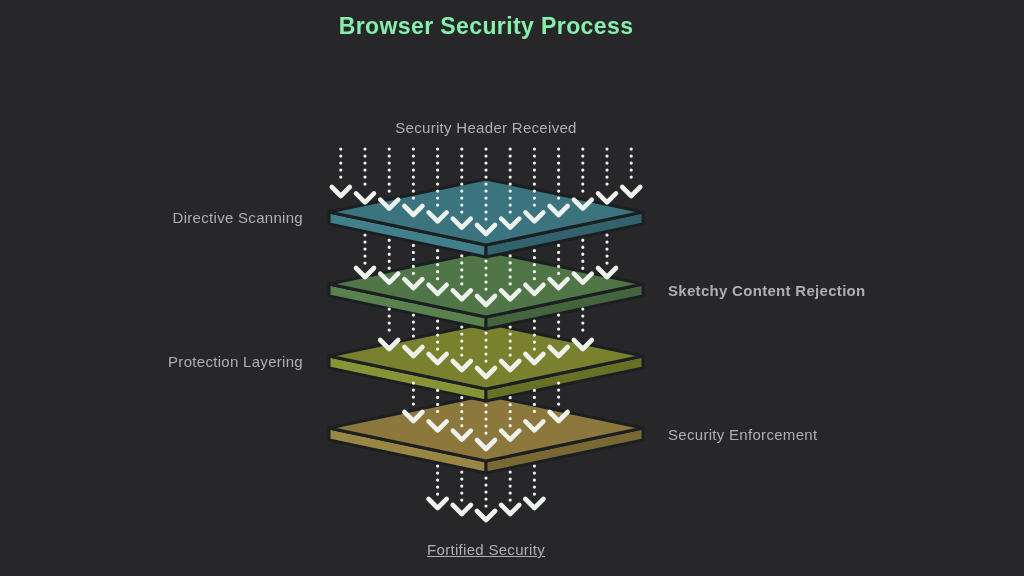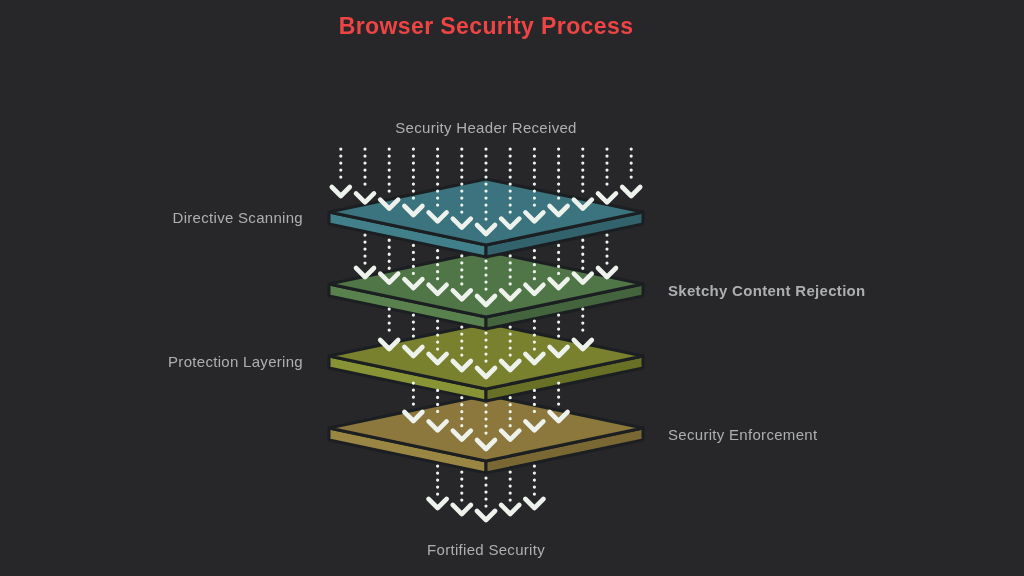--- a/index.html
+++ b/index.html
@@ -3,35 +3,35 @@
 <meta charset="utf-8">
 <style>
   html,body{margin:0;padding:0;background:#27272a;}
   .stage{
     position:relative;width:1024px;height:576px;overflow:hidden;
     background:#27272a;
     font-family:"Liberation Sans","DejaVu Sans",sans-serif;
   }
   .title{
     position:absolute;top:13px;left:486px;transform:translateX(-50%);
-    font-size:23px;font-weight:600;letter-spacing:.4px;color:#ef4444;white-space:nowrap;
+    font-size:23px;font-weight:600;letter-spacing:.4px;color:#86efac;white-space:nowrap;
   }
   .lbl{
     position:absolute;font-size:15px;color:#aeafb1;letter-spacing:.3px;white-space:nowrap;
     line-height:20px;
   }
   .lbl.center{left:486px;transform:translateX(-50%);}
   .lbl.right-align{right:721px;text-align:right;}
   .lbl.left-align{left:668px;text-align:left;}
   #lbl-input{top:118px;}
   #lbl-layer-1{top:208px;margin-left:23px;}
   #lbl-layer-2{top:281px;font-weight:bold;}
   #lbl-layer-3{top:352px;text-align:right;}
   #lbl-layer-4{top:425px;text-align:center;}
-  #lbl-output{top:540px;}
+  #lbl-output{top:540px;text-decoration:underline;}
   svg.diagram{position:absolute;left:0;top:0;}
 </style>
 </head>
 <body>
 
 <div class="stage">
 
   <div class="title">Browser Security Process</div>
 
   <div class="lbl center" id="lbl-input">Security Header Received</div>

